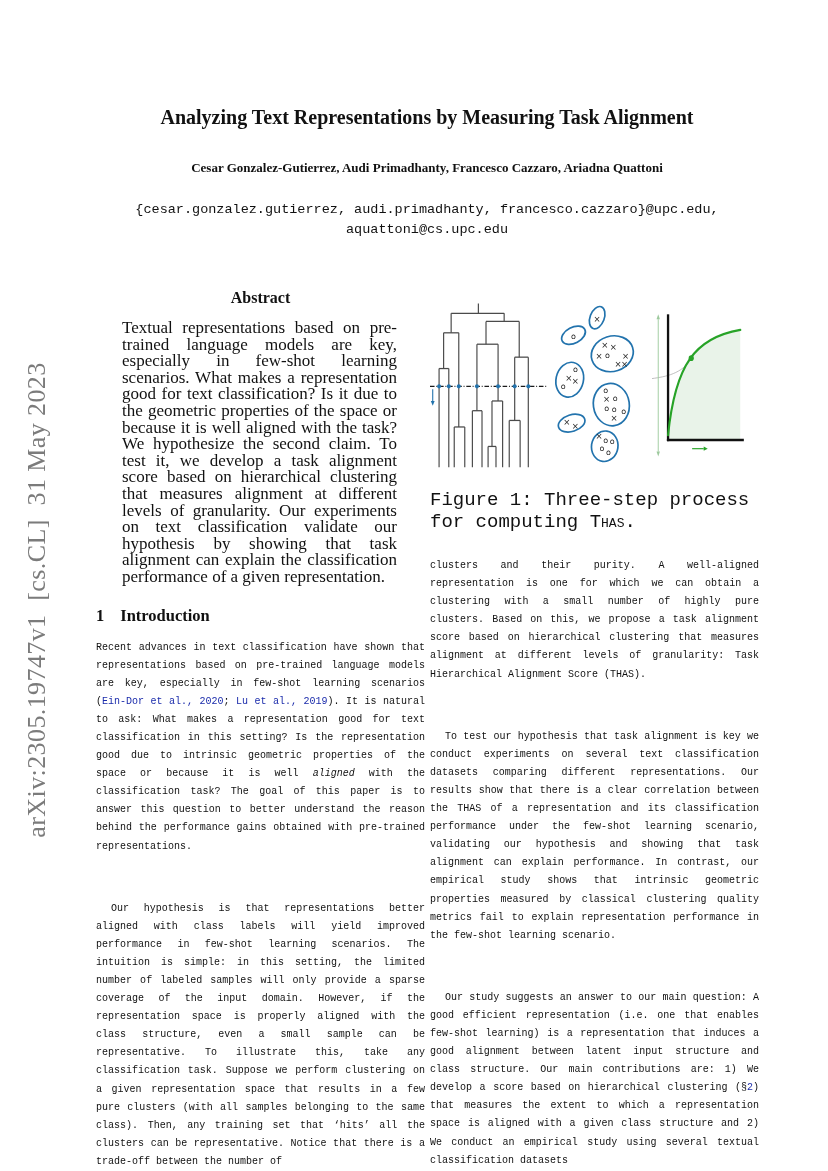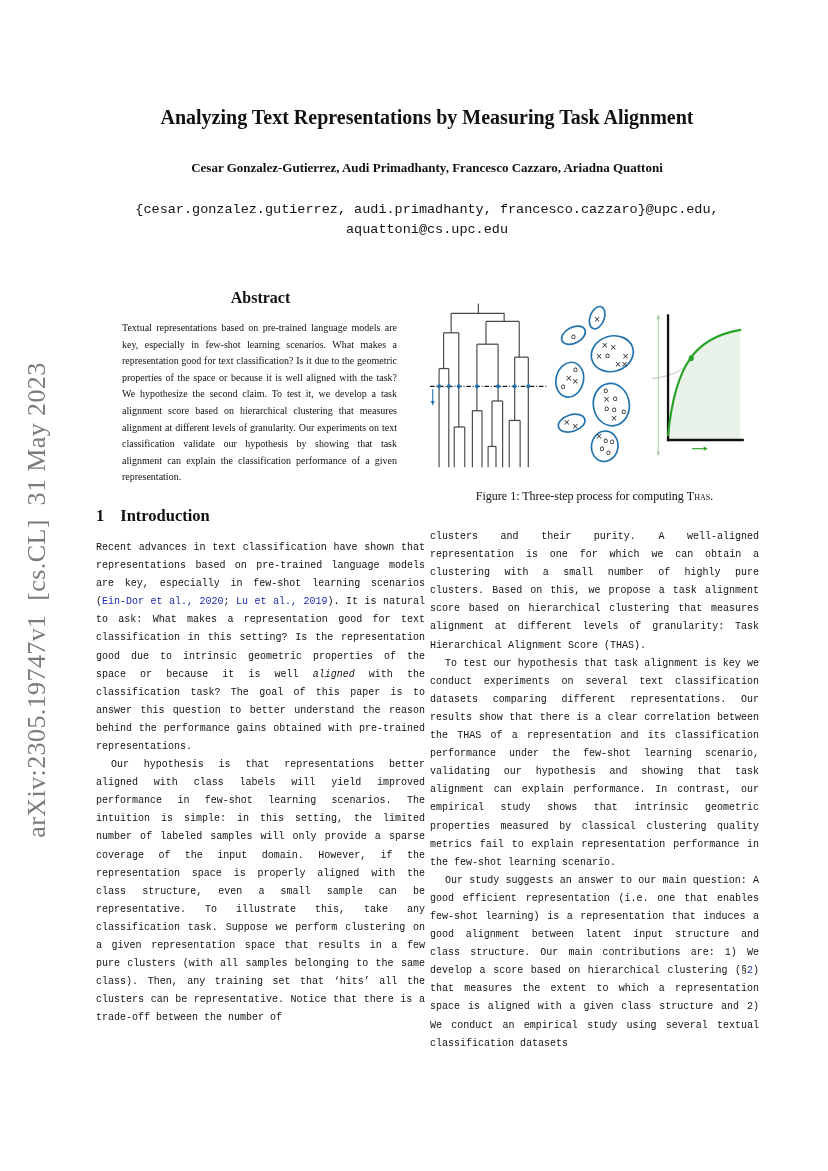--- a/index.html
+++ b/index.html
@@ -13,30 +13,30 @@
   .authors{position:absolute;left:96px;width:662px;top:160px;text-align:center;
         font-size:13px;font-weight:bold;}
   .affil{position:absolute;left:96px;width:662px;top:181px;text-align:center;font-size:15.5px;}
   .email{position:absolute;left:96px;width:662px;text-align:center;
         font-family:"Liberation Mono",monospace;font-size:13.5px;}
   .email1{top:202px;}
   .email2{top:222px;}
   .col-left{position:absolute;left:96px;top:289px;width:329px;}
   .col-right{position:absolute;left:430px;top:289px;width:329px;}
   .abs-head{text-align:center;font-weight:bold;font-size:16px;margin:0 0 13px 0;}
-  .abs-text{margin:0 28px 0 26px;font-size:10px;line-height:16.6px;text-align:justify;}
+  .abs-text{margin:0 28px 0 26px;font-size:17px;line-height:16.6px;text-align:justify;}
   .sec-head{font-size:16.5px;font-weight:bold;margin:20px 0 13px 0;}
   .sec-num{display:inline-block;margin-right:16px;}
   p.body{font-size:10px;line-height:18.1px;text-align:justify;margin:0;font-family:Liberation Mono, monospace;}
-  p.indent{text-indent:15px;}
+  p.indent{text-indent:15px;margin-top:44px;}
   .cite{color:#1a2bab;}
   .it{font-style:italic;}
   .figure-row{display:flex;align-items:flex-start;height:188px;}
   .figure-row svg{display:block;}
-  .caption{text-align:center;font-size:12px;margin:12px 0 24px 0;}
+  .caption{font-size:19px;margin:12px 0 24px 0;font-family:Liberation Mono, monospace;}
   .sc{font-variant:small-caps;}
 </style>
 </head>
 <body>
 
 <div class="page">
 
   <div class="sidebar-text">arXiv:2305.19747v1  [cs.CL]  31 May 2023</div>
 
   <div class="title">Analyzing Text Representations by Measuring Task Alignment</div>

